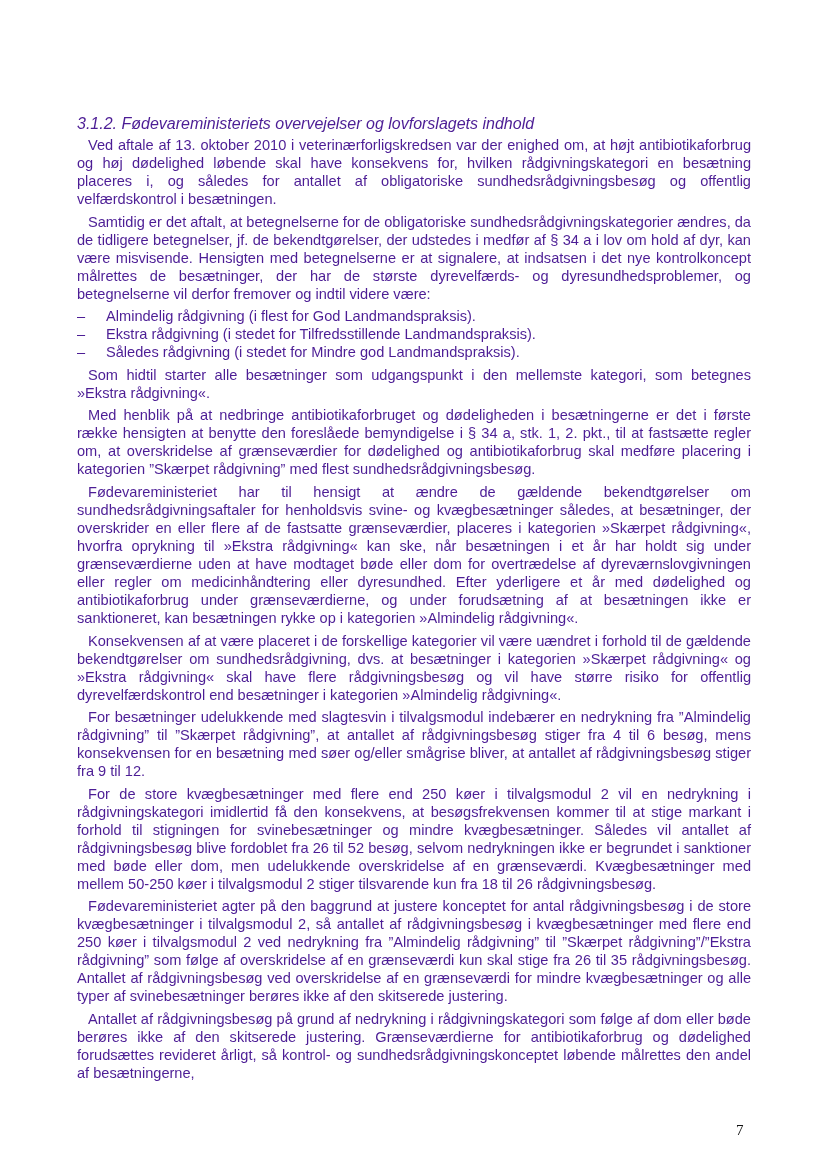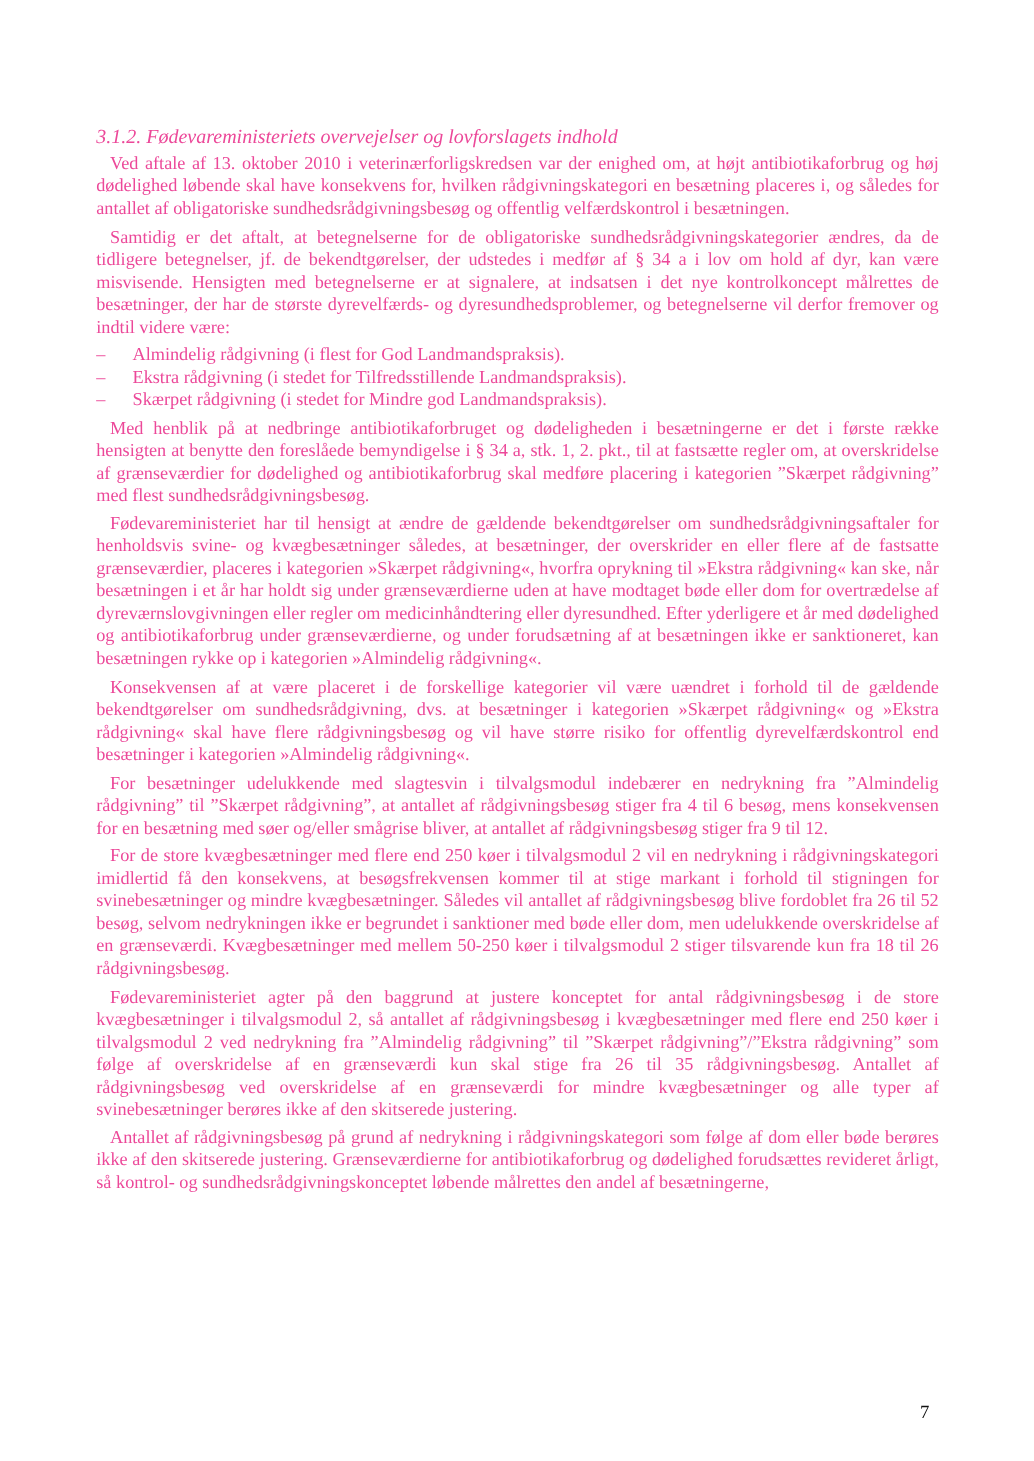--- a/index.html
+++ b/index.html
@@ -1,20 +1,20 @@
 <!DOCTYPE html>
 <html><head>
 <meta charset="utf-8">
 <style>
   html, body { margin: 0; padding: 0; background: #ffffff; }
   body { width: 827px; height: 1169px; position: relative; overflow: hidden; }
   .page {
-    position: absolute; left: 77px; top: 100px; width: 674px;
-    font-family: Liberation Serif, serif;
-    font-size: 14.6px; line-height: 18px; color: #ec4899;
+    position: absolute; left: 77px; top: 114px; width: 674px;
+    font-family: Liberation Sans, sans-serif;
+    font-size: 14.6px; line-height: 18px; color: #4c1d95;
   }
   .heading {
     font-style: italic; font-size: 16px; line-height: 20px;
     margin: 0 0 2px 0; font-weight: normal;
   }
   .para {
     margin: 0 0 4.6px 0; text-align: justify; text-indent: 11px;
     hyphens: none;
   }
   .list { margin: 0 0 4.6px 0; padding: 0; list-style: none; }
@@ -40,24 +40,25 @@
     <li class="list-item">
       <span class="dash">–</span>
       <span class="list-text">Almindelig rådgivning (i flest for God Landmandspraksis).</span>
     </li>
     <li class="list-item">
       <span class="dash">–</span>
       <span class="list-text">Ekstra rådgivning (i stedet for Tilfredsstillende Landmandspraksis).</span>
     </li>
     <li class="list-item">
       <span class="dash">–</span>
-      <span class="list-text">Skærpet rådgivning (i stedet for Mindre god Landmandspraksis).</span>
+      <span class="list-text">Således rådgivning (i stedet for Mindre god Landmandspraksis).</span>
     </li>
   </ul>
 
+  <p class="para">Som hidtil starter alle besætninger som udgangspunkt i den mellemste kategori, som betegnes »Ekstra rådgivning«.</p>
   <p class="para">Med henblik på at nedbringe antibiotikaforbruget og dødeligheden i besætningerne er det i første række hensigten at benytte den foreslåede bemyndigelse i § 34 a, stk. 1, 2. pkt., til at fastsætte regler om, at overskridelse af grænseværdier for dødelighed og antibiotikaforbrug skal medføre placering i kategorien ”Skærpet rådgivning” med flest sundhedsrådgivningsbesøg.</p>
   <p class="para">Fødevareministeriet har til hensigt at ændre de gældende bekendtgørelser om sundhedsrådgivningsaftaler for henholdsvis svine- og kvægbesætninger således, at besætninger, der overskrider en eller flere af de fastsatte grænseværdier, placeres i kategorien »Skærpet rådgivning«, hvorfra oprykning til »Ekstra rådgivning« kan ske, når besætningen i et år har holdt sig under grænseværdierne uden at have modtaget bøde eller dom for overtrædelse af dyreværnslovgivningen eller regler om medicinhåndtering eller dyresundhed. Efter yderligere et år med dødelighed og antibiotikaforbrug under grænseværdierne, og under forudsætning af at besætningen ikke er sanktioneret, kan besætningen rykke op i kategorien »Almindelig rådgivning«.</p>
   <p class="para">Konsekvensen af at være placeret i de forskellige kategorier vil være uændret i forhold til de gældende bekendtgørelser om sundhedsrådgivning, dvs. at besætninger i kategorien »Skærpet rådgivning« og »Ekstra rådgivning« skal have flere rådgivningsbesøg og vil have større risiko for offentlig dyrevelfærdskontrol end besætninger i kategorien »Almindelig rådgivning«.</p>
   <p class="para"> For besætninger udelukkende med slagtesvin i tilvalgsmodul indebærer en nedrykning fra ”Almindelig rådgivning” til ”Skærpet rådgivning”, at antallet af rådgivningsbesøg stiger fra 4 til 6 besøg, mens konsekvensen for en besætning med søer og/eller smågrise bliver, at antallet af rådgivningsbesøg stiger fra 9 til 12.</p>
   <p class="para">For de store kvægbesætninger med flere end 250 køer i tilvalgsmodul 2 vil en nedrykning i rådgivningskategori imidlertid få den konsekvens, at besøgsfrekvensen kommer til at stige markant i forhold til stigningen for svinebesætninger og mindre kvægbesætninger. Således vil antallet af rådgivningsbesøg blive fordoblet fra 26 til 52 besøg, selvom nedrykningen ikke er begrundet i sanktioner med bøde eller dom, men udelukkende overskridelse af en grænseværdi. Kvægbesætninger med mellem 50-250 køer i tilvalgsmodul 2 stiger tilsvarende kun fra 18 til 26 rådgivningsbesøg.</p>
   <p class="para">Fødevareministeriet agter på den baggrund at justere konceptet for antal rådgivningsbesøg i de store kvægbesætninger i tilvalgsmodul 2, så antallet af rådgivningsbesøg i kvægbesætninger med flere end 250 køer i tilvalgsmodul 2 ved nedrykning fra ”Almindelig rådgivning” til ”Skærpet rådgivning”/”Ekstra rådgivning” som følge af overskridelse af en grænseværdi kun skal stige fra 26 til 35 rådgivningsbesøg. Antallet af rådgivningsbesøg ved overskridelse af en grænseværdi for mindre kvægbesætninger og alle typer af svinebesætninger berøres ikke af den skitserede justering.</p>
   <p class="para">Antallet af rådgivningsbesøg på grund af nedrykning i rådgivningskategori som følge af dom eller bøde berøres ikke af den skitserede justering. Grænseværdierne for antibiotikaforbrug og dødelighed forudsættes revideret årligt, så kontrol- og sundhedsrådgivningskonceptet løbende målrettes den andel af besætningerne,</p>
 </div>
 
 <div class="page-number">7</div>

